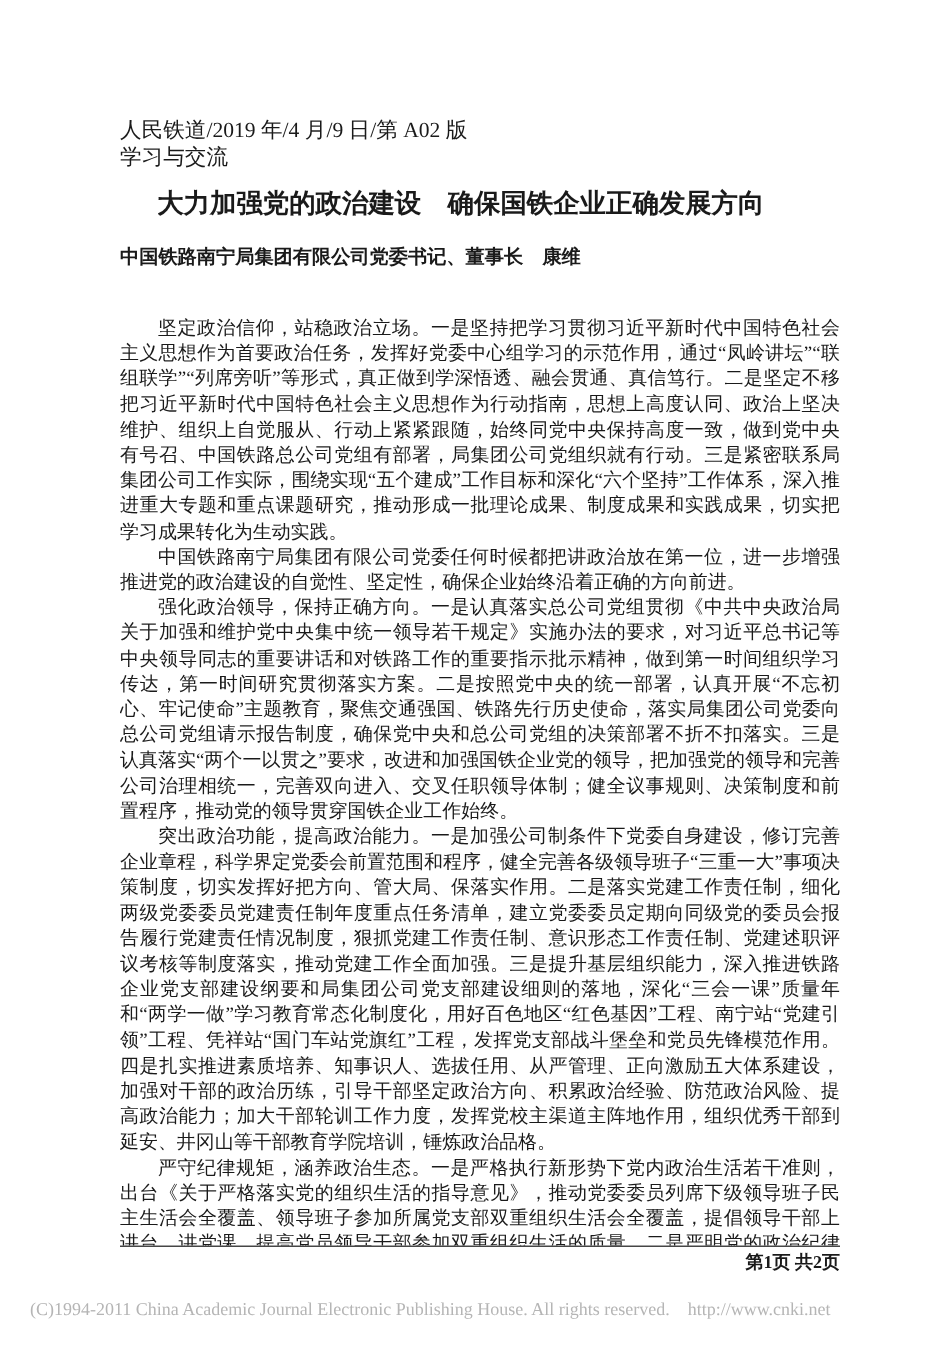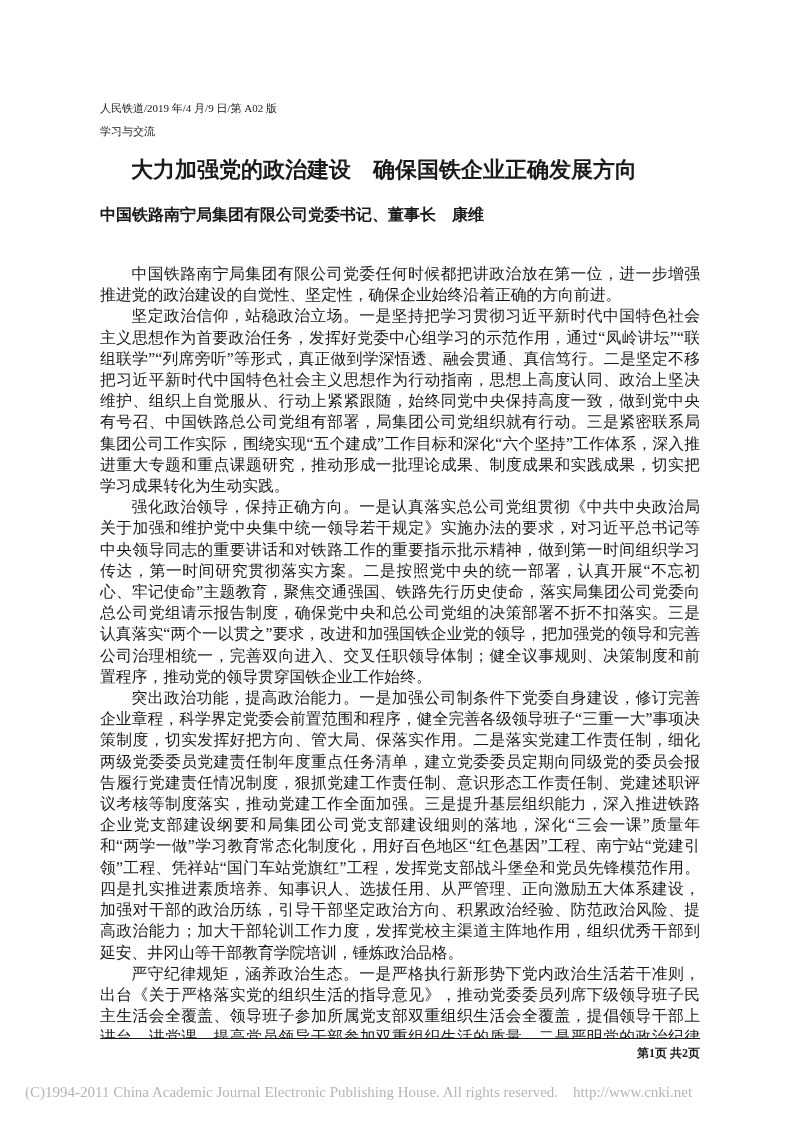--- a/index.html
+++ b/index.html
@@ -14,21 +14,21 @@
     background: #ffffff;
     overflow: hidden;
     font-family: "Liberation Serif", "DejaVu Serif", serif;
     color: #1a1a1a;
   }
   .header {
     position: absolute;
     left: 100px;
     top: 97px;
     width: 600px;
-    font-size: 11px;
+    font-size: 18px;
     line-height: 23px;
   }
   .title {
     position: absolute;
     left: 84px;
     top: 155px;
     width: 600px;
     text-align: center;
     font-size: 22px;
     font-weight: bold;
@@ -68,21 +68,21 @@
     width: 600px;
     height: 0;
     border-top: 1.5px solid #1a1a1a;
   }
   .page-number {
     position: absolute;
     left: 100px;
     top: 1043px;
     width: 600px;
     text-align: right;
-    font-size: 12px;
+    font-size: 15px;
     font-weight: bold;
     line-height: 20px;
   }
   .copyright {
     position: absolute;
     left: 25px;
     top: 1082px;
     font-size: 15px;
     line-height: 20px;
     color: #b5b5b5;
@@ -97,22 +97,22 @@
   <div class="header">
     <div>人民铁道/2019 年/4 月/9 日/第 A02 版</div>
     <div>学习与交流</div>
   </div>
 
   <h1 class="title">大力加强党的政治建设　确保国铁企业正确发展方向</h1>
 
   <div class="author">中国铁路南宁局集团有限公司党委书记、董事长　康维</div>
 
   <div class="body-text">
+    <p>坚定政治信仰，站稳政治立场。一是坚持把学习贯彻习近平新时代中国特色社会主义思想作为首要政治任务，发挥好党委中心组学习的示范作用，通过“凤岭讲坛”“联组联学”“列席旁听”等形式，真正做到学深悟透、融会贯通、真信笃行。二是坚定不移把习近平新时代中国特色社会主义思想作为行动指南，思想上高度认同、政治上坚决维护、组织上自觉服从、行动上紧紧跟随，始终同党中央保持高度一致，做到党中央有号召、中国铁路总公司党组有部署，局集团公司党组织就有行动。三是紧密联系局集团公司工作实际，围绕实现“五个建成”工作目标和深化“六个坚持”工作体系，深入推进重大专题和重点课题研究，推动形成一批理论成果、制度成果和实践成果，切实把学习成果转化为生动实践。</p>
     <p>中国铁路南宁局集团有限公司党委任何时候都把讲政治放在第一位，进一步增强推进党的政治建设的自觉性、坚定性，确保企业始终沿着正确的方向前进。</p>
-    <p>坚定政治信仰，站稳政治立场。一是坚持把学习贯彻习近平新时代中国特色社会主义思想作为首要政治任务，发挥好党委中心组学习的示范作用，通过“凤岭讲坛”“联组联学”“列席旁听”等形式，真正做到学深悟透、融会贯通、真信笃行。二是坚定不移把习近平新时代中国特色社会主义思想作为行动指南，思想上高度认同、政治上坚决维护、组织上自觉服从、行动上紧紧跟随，始终同党中央保持高度一致，做到党中央有号召、中国铁路总公司党组有部署，局集团公司党组织就有行动。三是紧密联系局集团公司工作实际，围绕实现“五个建成”工作目标和深化“六个坚持”工作体系，深入推进重大专题和重点课题研究，推动形成一批理论成果、制度成果和实践成果，切实把学习成果转化为生动实践。</p>
     <p>强化政治领导，保持正确方向。一是认真落实总公司党组贯彻《中共中央政治局关于加强和维护党中央集中统一领导若干规定》实施办法的要求，对习近平总书记等中央领导同志的重要讲话和对铁路工作的重要指示批示精神，做到第一时间组织学习传达，第一时间研究贯彻落实方案。二是按照党中央的统一部署，认真开展“不忘初心、牢记使命”主题教育，聚焦交通强国、铁路先行历史使命，落实局集团公司党委向总公司党组请示报告制度，确保党中央和总公司党组的决策部署不折不扣落实。三是认真落实“两个一以贯之”要求，改进和加强国铁企业党的领导，把加强党的领导和完善公司治理相统一，完善双向进入、交叉任职领导体制；健全议事规则、决策制度和前置程序，推动党的领导贯穿国铁企业工作始终。</p>
     <p>突出政治功能，提高政治能力。一是加强公司制条件下党委自身建设，修订完善企业章程，科学界定党委会前置范围和程序，健全完善各级领导班子“三重一大”事项决策制度，切实发挥好把方向、管大局、保落实作用。二是落实党建工作责任制，细化两级党委委员党建责任制年度重点任务清单，建立党委委员定期向同级党的委员会报告履行党建责任情况制度，狠抓党建工作责任制、意识形态工作责任制、党建述职评议考核等制度落实，推动党建工作全面加强。三是提升基层组织能力，深入推进铁路企业党支部建设纲要和局集团公司党支部建设细则的落地，深化“三会一课”质量年和“两学一做”学习教育常态化制度化，用好百色地区“红色基因”工程、南宁站“党建引领”工程、凭祥站“国门车站党旗红”工程，发挥党支部战斗堡垒和党员先锋模范作用。四是扎实推进素质培养、知事识人、选拔任用、从严管理、正向激励五大体系建设，加强对干部的政治历练，引导干部坚定政治方向、积累政治经验、防范政治风险、提高政治能力；加大干部轮训工作力度，发挥党校主渠道主阵地作用，组织优秀干部到延安、井冈山等干部教育学院培训，锤炼政治品格。</p>
     <p>严守纪律规矩，涵养政治生态。一是严格执行新形势下党内政治生活若干准则，出台《关于严格落实党的组织生活的指导意见》，推动党委委员列席下级领导班子民主生活会全覆盖、领导班子参加所属党支部双重组织生活会全覆盖，提倡领导干部上讲台、讲党课，提高党员领导干部参加双重组织生活的质量。二是严明党的政治纪律和政治规矩，做到在任何时候、任何情况下都能够维护党中央权威、维护党的团结、遵循组织程序、服从组织决定，引导党员干部做到“五个必须”，严防“七个有之”，凡是发生“七个有之”问题的，采取有效措施加以纠正和处理。三是</p>
   </div>
 
   <div class="footer-rule"></div>
 
   <div class="page-number">第1页 共2页</div>
 
   <div class="copyright">(C)1994-2011 China Academic Journal Electronic Publishing House. All rights reserved.    http://www.cnki.net</div>

